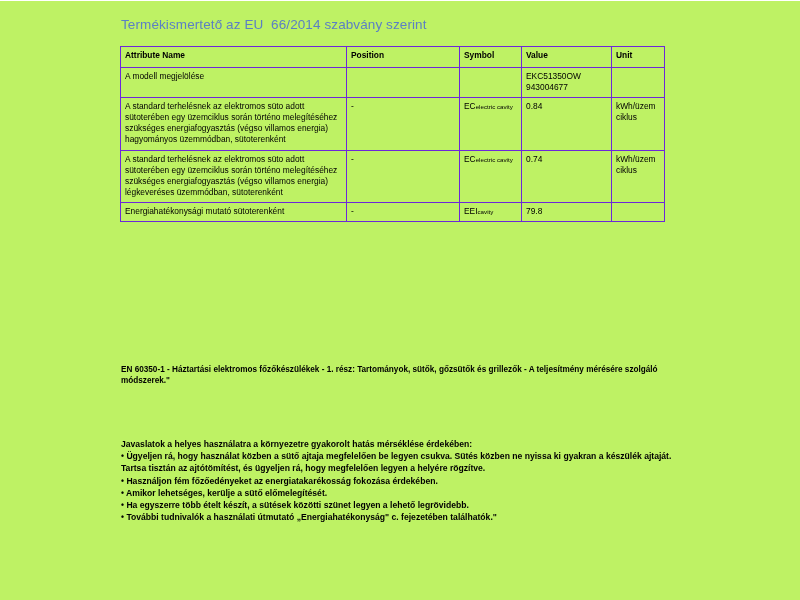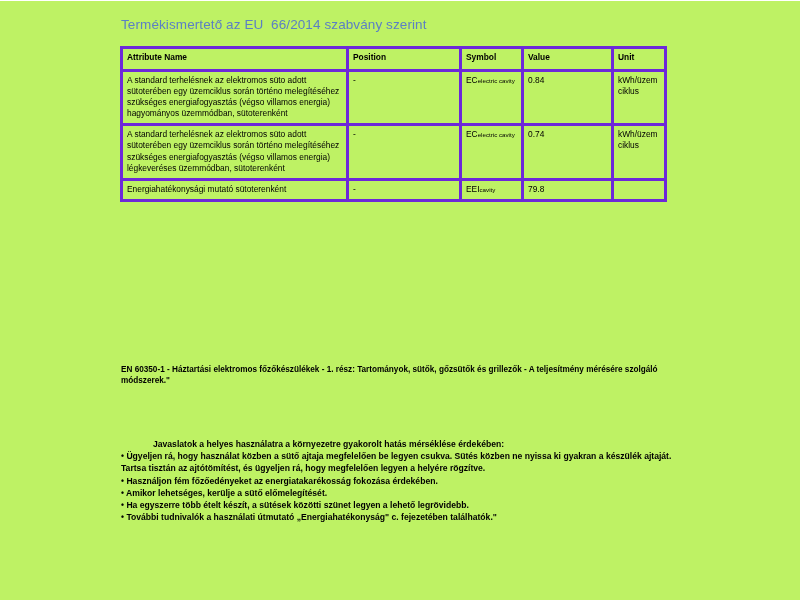--- a/index.html
+++ b/index.html
@@ -40,21 +40,21 @@
     left: 120px;
     top: 45px;
     width: 544px;
     border-collapse: collapse;
     table-layout: fixed;
     font-size: 8.4px;
   }
 
   table.spec-table td,
   table.spec-table th {
-    border: 3px solid #6d28d9;
+    border: 1px solid #6d28d9;
     padding: 3px 4px 4px 4px;
     vertical-align: top;
     text-align: left;
     line-height: 1.32;
     font-weight: normal;
     word-wrap: break-word;
   }
 
   table.spec-table thead th {
     font-weight: bold;
@@ -82,21 +82,21 @@
 
   .rec-block {
     position: absolute;
     left: 121px;
     top: 437px;
     width: 560px;
     font-size: 8.6px;
     font-weight: bold;
     line-height: 1.42;
   }
-  .rec-heading { display: block; margin-left: 32px; }
+  .rec-heading { display: block; }
   .rec-item { display: block; }
 </style>
 </head>
 <body>
 
 <div class="page">
 
   <div class="doc-title">Termékismertető az EU  66/2014 szabvány szerint</div>
 
   <table class="spec-table">
@@ -110,20 +110,27 @@
     <thead>
       <tr>
         <th>Attribute Name</th>
         <th>Position</th>
         <th>Symbol</th>
         <th>Value</th>
         <th>Unit</th>
       </tr>
     </thead>
     <tbody id="table-body">
+        <tr>
+          <td>A modell megjelölése</td>
+          <td></td>
+          <td><span class="sym-main"></span><span class="sym-sub"></span></td>
+          <td>EKC51350OW 943004677</td>
+          <td></td>
+        </tr>
         <tr>
           <td>A standard terhelésnek az elektromos süto adott sütoterében egy üzemciklus során történo melegítéséhez szükséges energiafogyasztás (végso villamos energia) hagyományos üzemmódban, sütoterenként</td>
           <td>-</td>
           <td><span class="sym-main">EC</span><span class="sym-sub">electric cavity</span></td>
           <td>0.84</td>
           <td>kWh/üzem ciklus</td>
         </tr>
         <tr>
           <td>A standard terhelésnek az elektromos süto adott sütoterében egy üzemciklus során történo melegítéséhez szükséges energiafogyasztás (végso villamos energia) légkeveréses üzemmódban, sütoterenként</td>
           <td>-</td>

